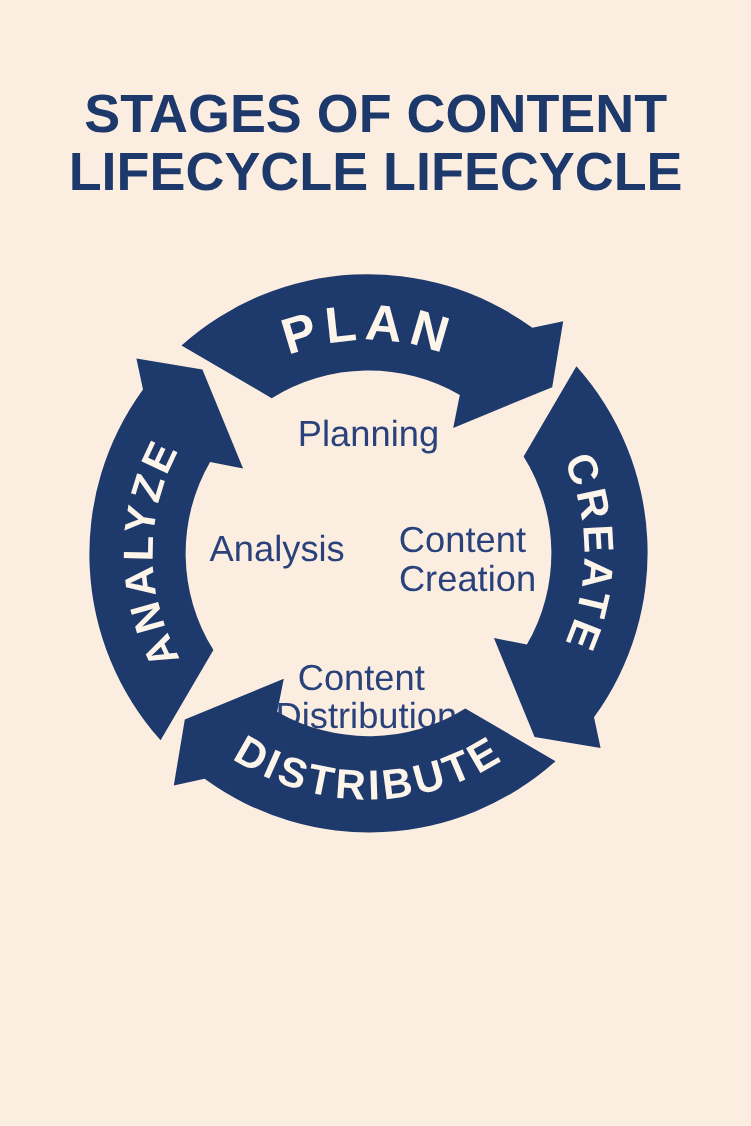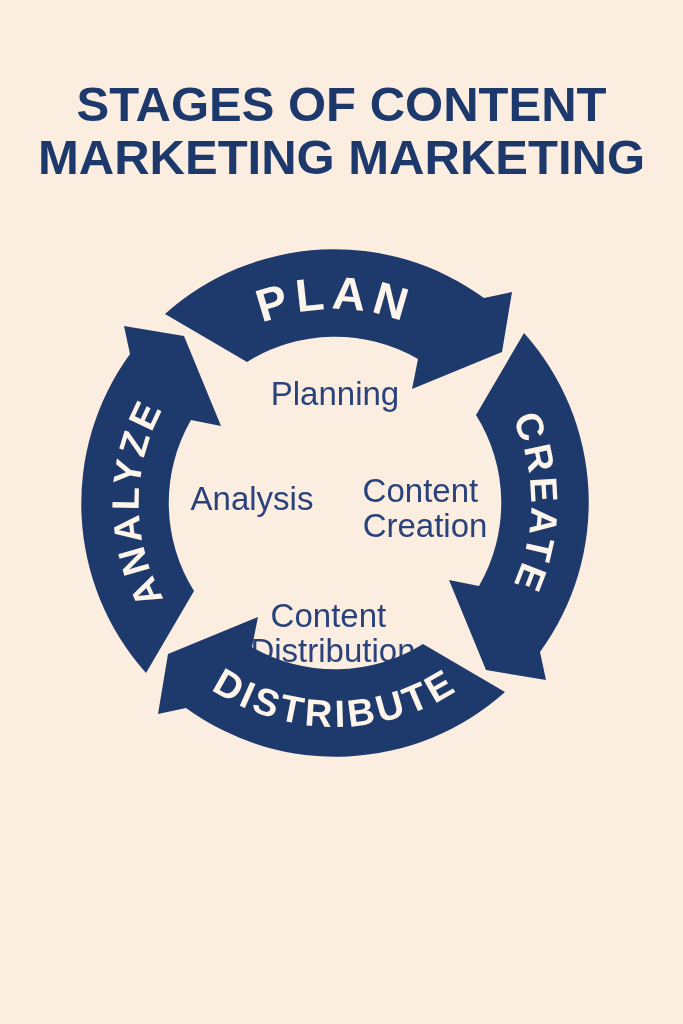--- a/index.html
+++ b/index.html
@@ -59,21 +59,21 @@
   .arc-word-plan { font-size: 46px; letter-spacing: 6px; }
   .arc-word-side { font-size: 38px; letter-spacing: 3.5px; }
 </style>
 </head>
 <body>
 
 <div class="page">
 
   <header class="title">
     <div>STAGES OF CONTENT</div>
-    <div>MARKETING MARKETING</div>
+    <div>LIFECYCLE LIFECYCLE</div>
   </header>
 
   <svg class="diagram" viewBox="0 0 683 1024" aria-hidden="false">
     <defs>
 
       <path id="tp-plan" d="M 176 392 A 194 194 0 0 1 494 392"></path>
       <path id="tp-create" d="M 447 342 A 196 196 0 0 1 447 664"></path>
       <path id="tp-analyze" d="M 223 664 A 196 196 0 0 1 223 342"></path>
       <path id="tp-distribute" d="M 152 632 A 224 224 0 0 0 518 632"></path>
     </defs>

